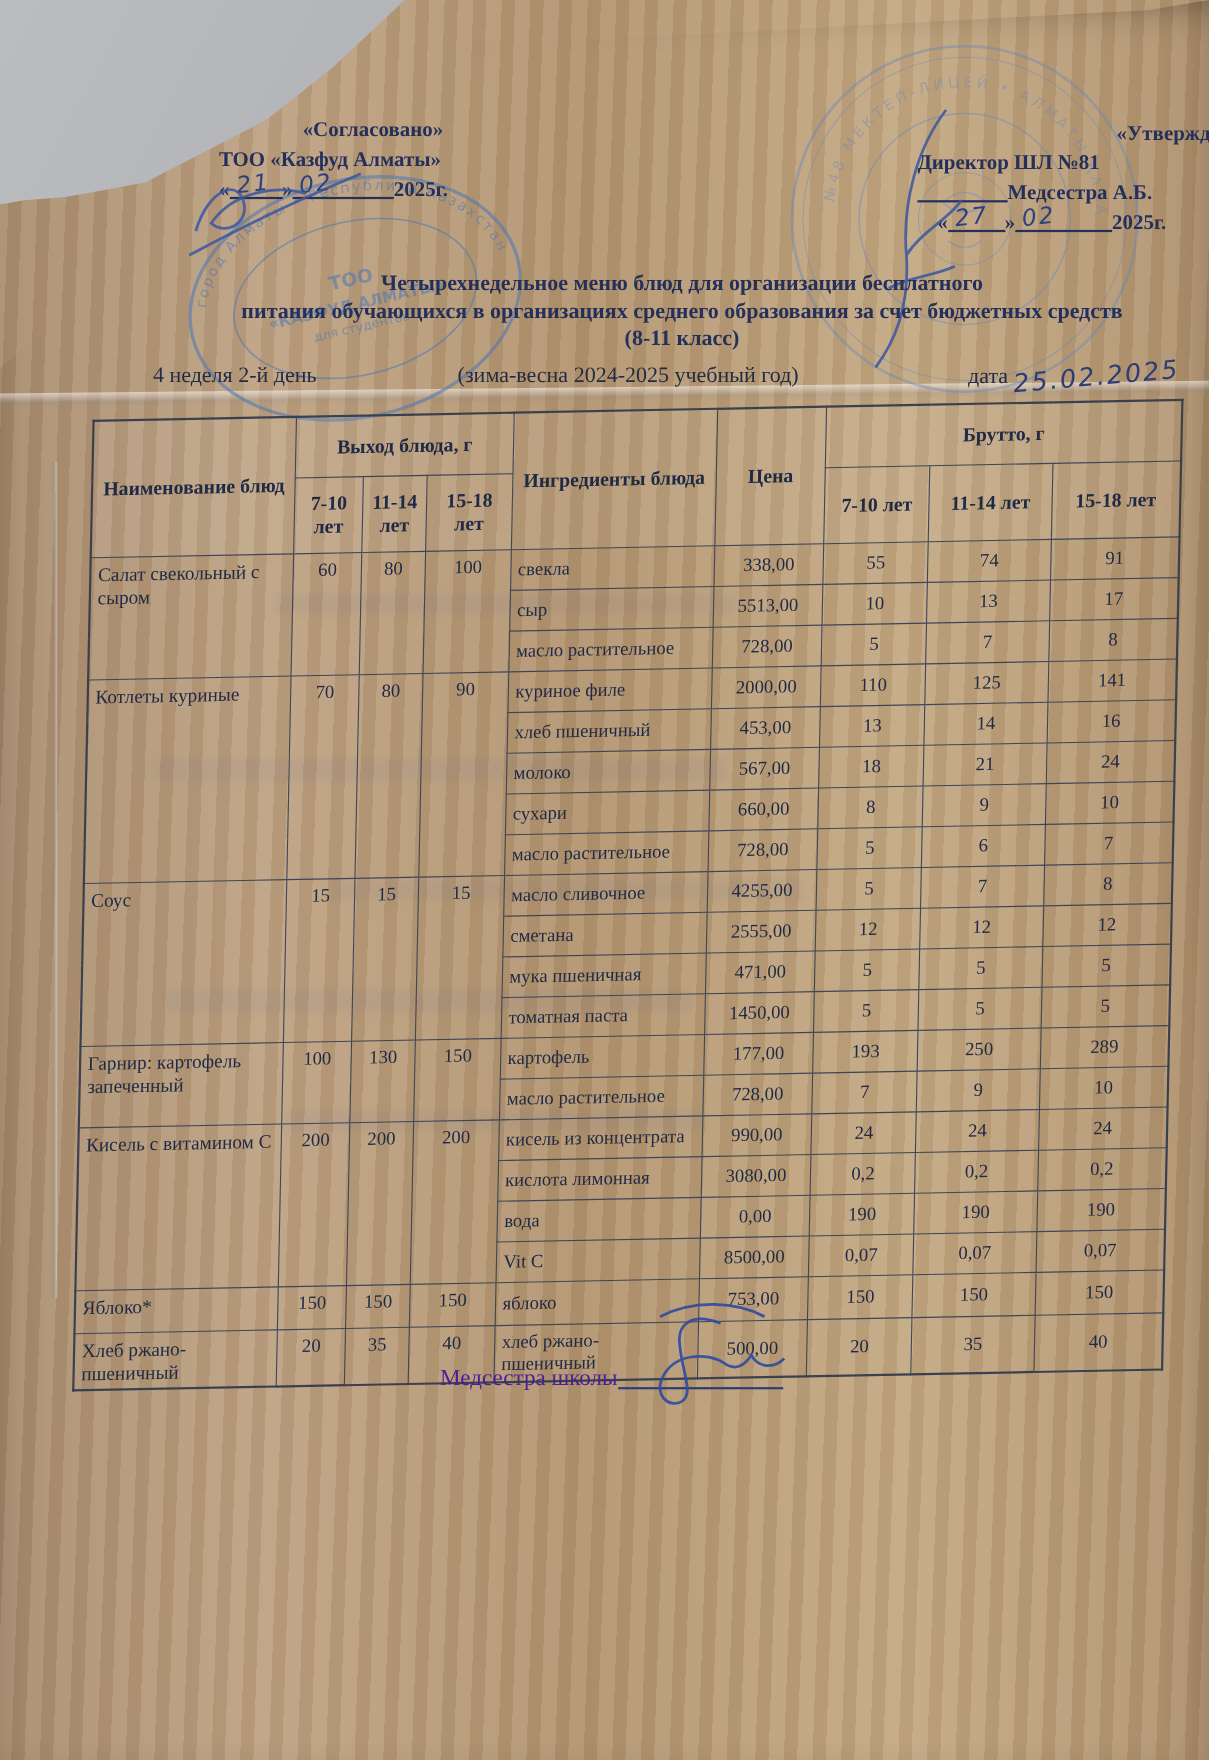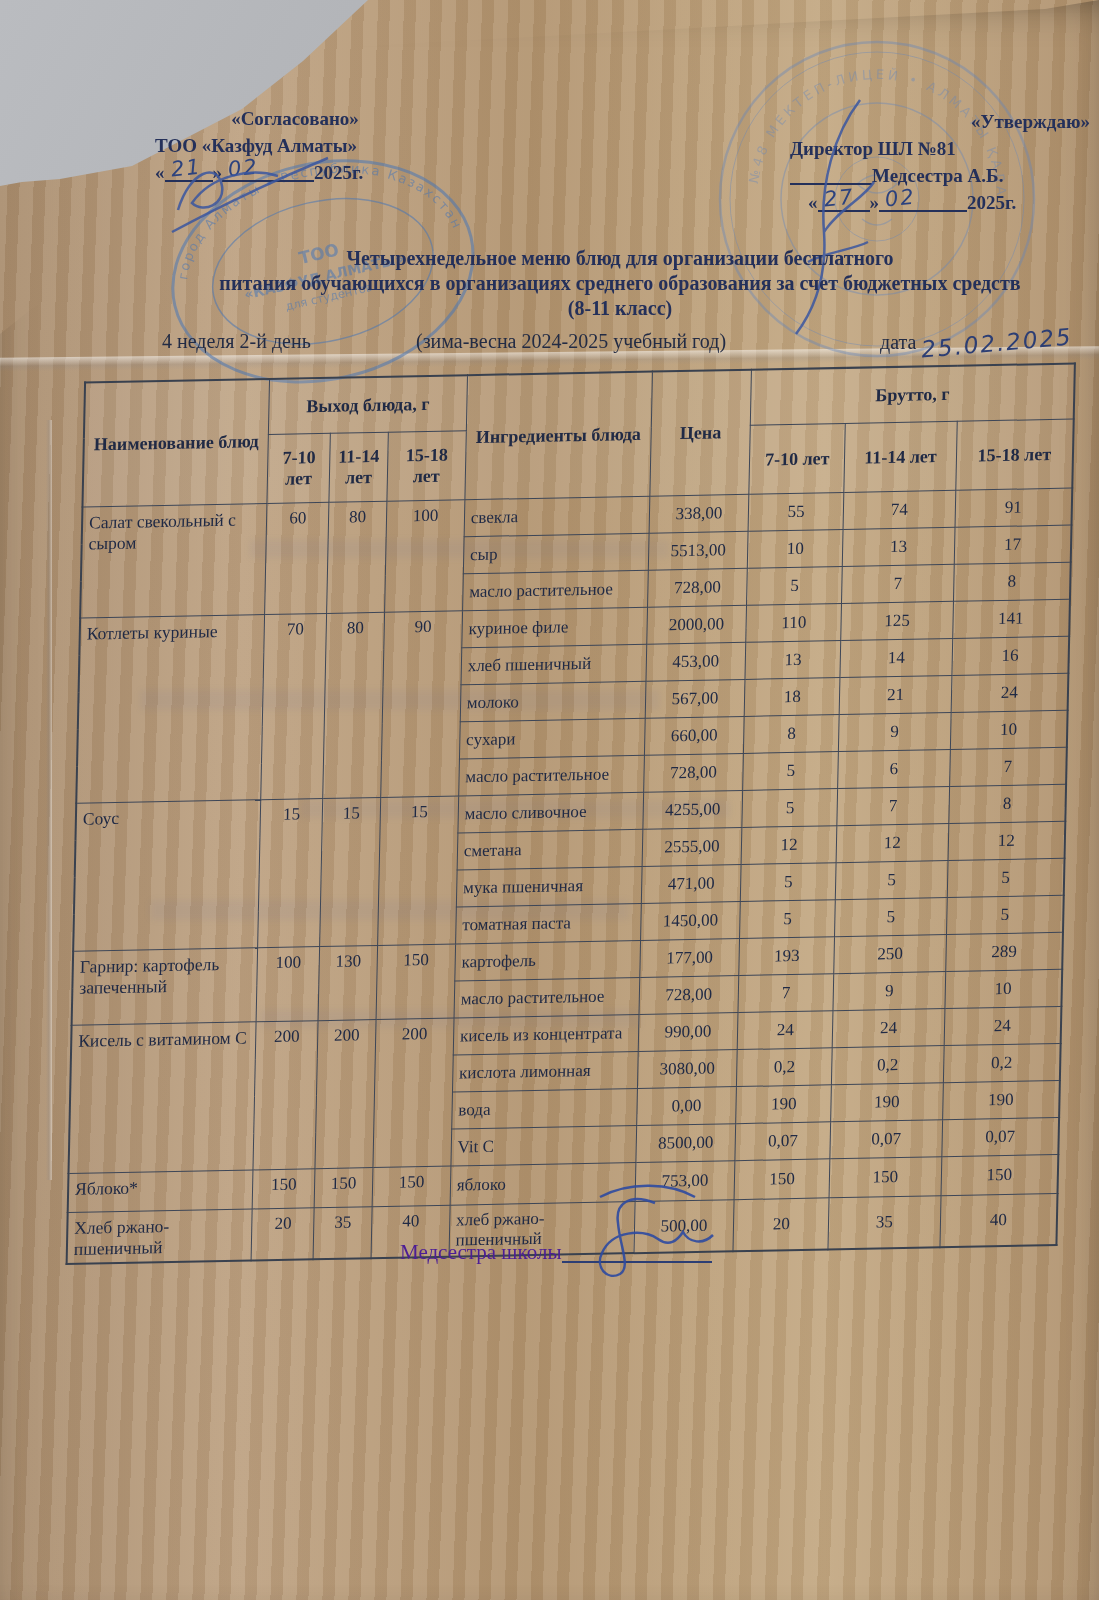--- a/index.html
+++ b/index.html
@@ -29,32 +29,32 @@
     clip-path:polygon(0 1600px,0 334px,363px 46px,1045px 9px,1099px 0,1099px 1600px);
     box-shadow:inset 0 30px 40px -28px rgba(0,0,0,.35), inset -25px 0 50px -35px rgba(0,0,0,.22), inset 25px 0 60px -45px rgba(0,0,0,.20);
   }
   .crease{position:absolute;pointer-events:none;}
   .crease1{left:0;top:352px;width:1099px;height:14px;
     background:linear-gradient(180deg,rgba(255,255,255,.5),rgba(120,130,150,.14) 60%,transparent);
     transform:rotate(-.6deg);}
   .crease2{left:46px;top:420px;width:6px;height:760px;
     background:linear-gradient(90deg,transparent,rgba(110,120,140,.16),rgba(255,255,255,.4));}
   .bleed{position:absolute;background:rgba(85,105,150,.07);filter:blur(3px);border-radius:4px;pointer-events:none;}
-  .blk{position:absolute;font-weight:bold;font-size:19px;line-height:27px;color:#24305a;}
+  .blk{position:absolute;font-weight:bold;font-size:19px;line-height:27px;color:#24305a;margin-left:44px;}
   .blk .ln{white-space:nowrap;}
   .blank{display:inline-block;border-bottom:2px solid #24305a;height:18px;vertical-align:-3px;position:relative;}
   .hw{
     font-family:"DejaVu Sans", sans-serif;font-style:italic;font-weight:400;
     color:#2c427e;position:absolute;left:6px;bottom:-2px;font-size:21px;letter-spacing:2px;
     transform:rotate(-6deg);white-space:nowrap;
   }
   .title{position:absolute;left:140px;top:246px;width:960px;text-align:center;
     font-weight:bold;font-size:20px;line-height:25px;color:#24305a;}
   .subrow{position:absolute;left:0;top:330px;width:1099px;font-size:20px;color:#222b44;}
-  .subrow .wd{position:absolute;left:162px;top:0;}
+  .subrow .wd{position:absolute;left:139px;top:0;}
   .subrow .season{position:absolute;left:416px;top:0;}
   .subrow .dt{position:absolute;left:880px;top:0;}
   .hw-date{
     font-family:"DejaVu Sans", sans-serif;font-style:italic;color:#2c3e74;
     font-size:23px;letter-spacing:2px;display:inline-block;transform:rotate(-5deg);vertical-align:-2px;
   }
 
   
   .tbl-wrap{position:absolute;left:84px;top:372px;width:992px;
     transform:rotate(-1.1deg) skewX(-2.3deg);transform-origin:50% 0;}

